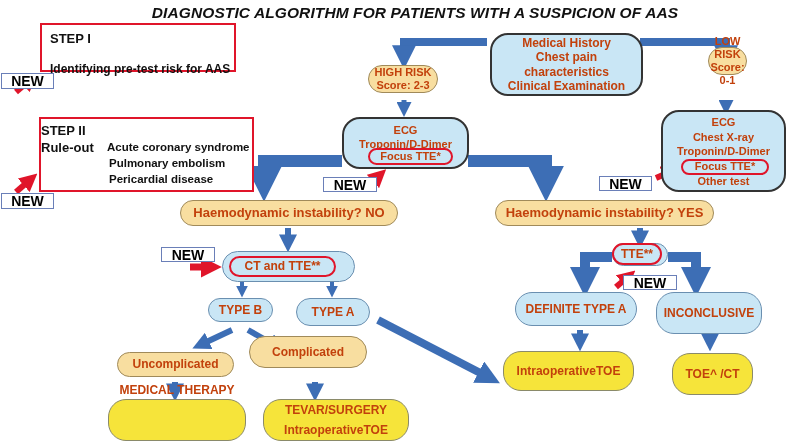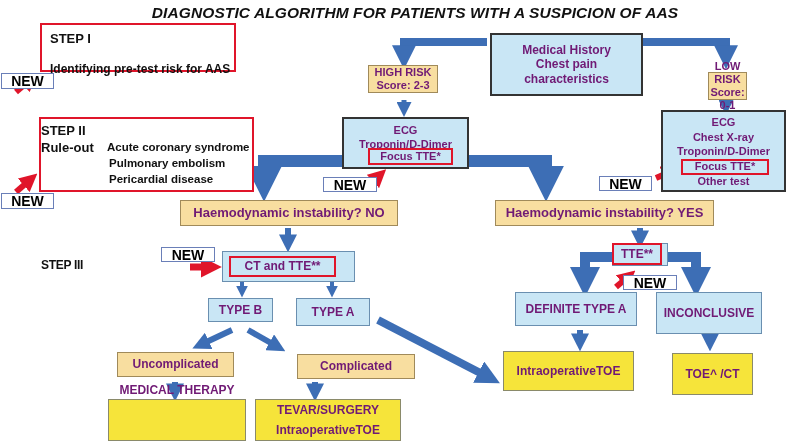--- a/index.html
+++ b/index.html
@@ -1,19 +1,19 @@
 <!DOCTYPE html>
 <html><head>
 <meta charset="utf-8">
 <style>
   html,body{margin:0;padding:0;background:#ffffff;}
   body{width:790px;height:444px;position:relative;overflow:hidden;font-family:"Liberation Sans",sans-serif;}
   .abs{position:absolute;box-sizing:border-box;}
   .title{left:0;top:4px;width:790px;text-align:center;font-weight:bold;font-size:15.5px;color:#111;letter-spacing:0.1px;padding-left:40px;font-style:italic;}
-  .box{display:flex;flex-direction:column;align-items:center;justify-content:center;text-align:center;font-weight:bold;color:#701a75;line-height:1.2;}
+  .box{display:flex;flex-direction:column;align-items:center;justify-content:center;text-align:center;font-weight:bold;color:#c2410c;line-height:1.2;border-radius:18px;}
   .blue{background:#c9e6f5;border:1px solid #6a8fb0;}
   .blue-dark{background:#c9e6f5;border:2px solid #333;}
   .tan{background:#f8dea0;border:1px solid #a08a5a;}
   .yellow{background:#f6e43a;border:1px solid #8a8a6a;}
   .redbox{border:2px solid #e0152a;background:transparent;}
   .step{background:#fff;border:2.5px solid #e0152a;font-weight:bold;color:#111;}
   .newtag{border:1px solid #6a7fb8;background:#fff;color:#000000;font-weight:bold;font-size:14px;text-align:center;line-height:15px;}
   svg.lines{position:absolute;left:0;top:0;}
   .f11{font-size:11px;}
   .f12{font-size:12px;}
@@ -91,34 +91,34 @@
     <div style="position:absolute;left:66px;top:1px;font-size:11.5px;line-height:16px;">
       <div>Acute coronary syndrome</div>
       <div style="padding-left:2px;">Pulmonary embolism</div>
       <div style="padding-left:2px;">Pericardial disease</div>
     </div>
   </div>
 </div>
 <div class="abs newtag" style="left:1px;top:193px;width:53px;height:16px;">NEW</div>
 
 <div class="abs" style="left:41px;top:257px;font-weight:bold;font-size:12px;line-height:17px;color:#111;letter-spacing:-0.3px;">
-  <div>STEP III</div>
 </div>
 
 <div class="abs box blue-dark f12" style="left:490px;top:33px;width:153px;height:63px;">
   <div>Medical History</div>
   <div>Chest pain characteristics</div>
+  <div>Clinical Examination</div>
 </div>
 
 <div class="abs box tan f11" style="left:368px;top:65px;width:70px;height:28px;">
   <div>HIGH RISK</div>
   <div>Score: 2-3</div>
 </div>
 
-<div class="abs box tan f11" style="left:708px;top:72px;width:39px;height:28px;">
+<div class="abs box tan f11" style="left:708px;top:47px;width:39px;height:28px;">
   <div>LOW RISK</div>
   <div>Score: 0-1</div>
 </div>
 
 <div class="abs box blue-dark f11" style="left:342px;top:117px;width:127px;height:52px;justify-content:flex-start;padding-top:4px;line-height:14px;">
   <div>ECG</div>
   <div>Troponin/D-Dimer</div>
 </div>
 <div class="abs redbox box f11" style="left:368px;top:148px;width:85px;height:17px;">Focus TTE*</div>
 <div class="abs newtag" style="left:323px;top:177px;width:54px;height:15px;">NEW</div>
@@ -138,27 +138,27 @@
 <div class="abs box tan f13" style="left:495px;top:200px;width:219px;height:26px;">Haemodynamic instability? YES</div>
 
 <div class="abs box blue" style="left:222px;top:251px;width:133px;height:31px;"></div>
 <div class="abs box redbox f12" style="left:229px;top:256px;width:107px;height:21px;">CT  and  TTE**</div>
 <div class="abs newtag" style="left:161px;top:247px;width:54px;height:15px;">NEW</div>
 
 <div class="abs box blue f12" style="left:208px;top:298px;width:65px;height:24px;">TYPE B</div>
 <div class="abs box blue f12" style="left:296px;top:298px;width:74px;height:28px;">TYPE A</div>
 
 <div class="abs box tan f12" style="left:117px;top:352px;width:117px;height:25px;">Uncomplicated</div>
-<div class="abs box tan f12" style="left:249px;top:354px;width:118px;height:25px;margin-left:48px;">Complicated</div>
+<div class="abs box tan f12" style="left:249px;top:336px;width:118px;height:32px;">Complicated</div>
 
 <div class="abs box yellow f12" style="left:108px;top:399px;width:138px;height:42px;gap:46px;">
   <div>MEDICAL THERAPY</div>
   <div>CT/TOE control</div>
 </div>
-<div class="abs box yellow f12" style="left:255px;top:399px;width:146px;height:42px;gap:6px;">
+<div class="abs box yellow f12" style="left:263px;top:399px;width:146px;height:42px;gap:6px;">
   <div>TEVAR/SURGERY</div>
   <div>IntraoperativeTOE</div>
 </div>
 
 <div class="abs box blue" style="left:612px;top:243px;width:56px;height:23px;"></div>
 <div class="abs box redbox f12" style="left:612px;top:243px;width:50px;height:22px;">TTE**</div>
 <div class="abs newtag" style="left:623px;top:275px;width:54px;height:15px;">NEW</div>
 
 <div class="abs box blue f12" style="left:515px;top:292px;width:122px;height:34px;">DEFINITE TYPE A</div>
 <div class="abs box blue f12" style="left:656px;top:292px;width:106px;height:42px;">INCONCLUSIVE</div>

